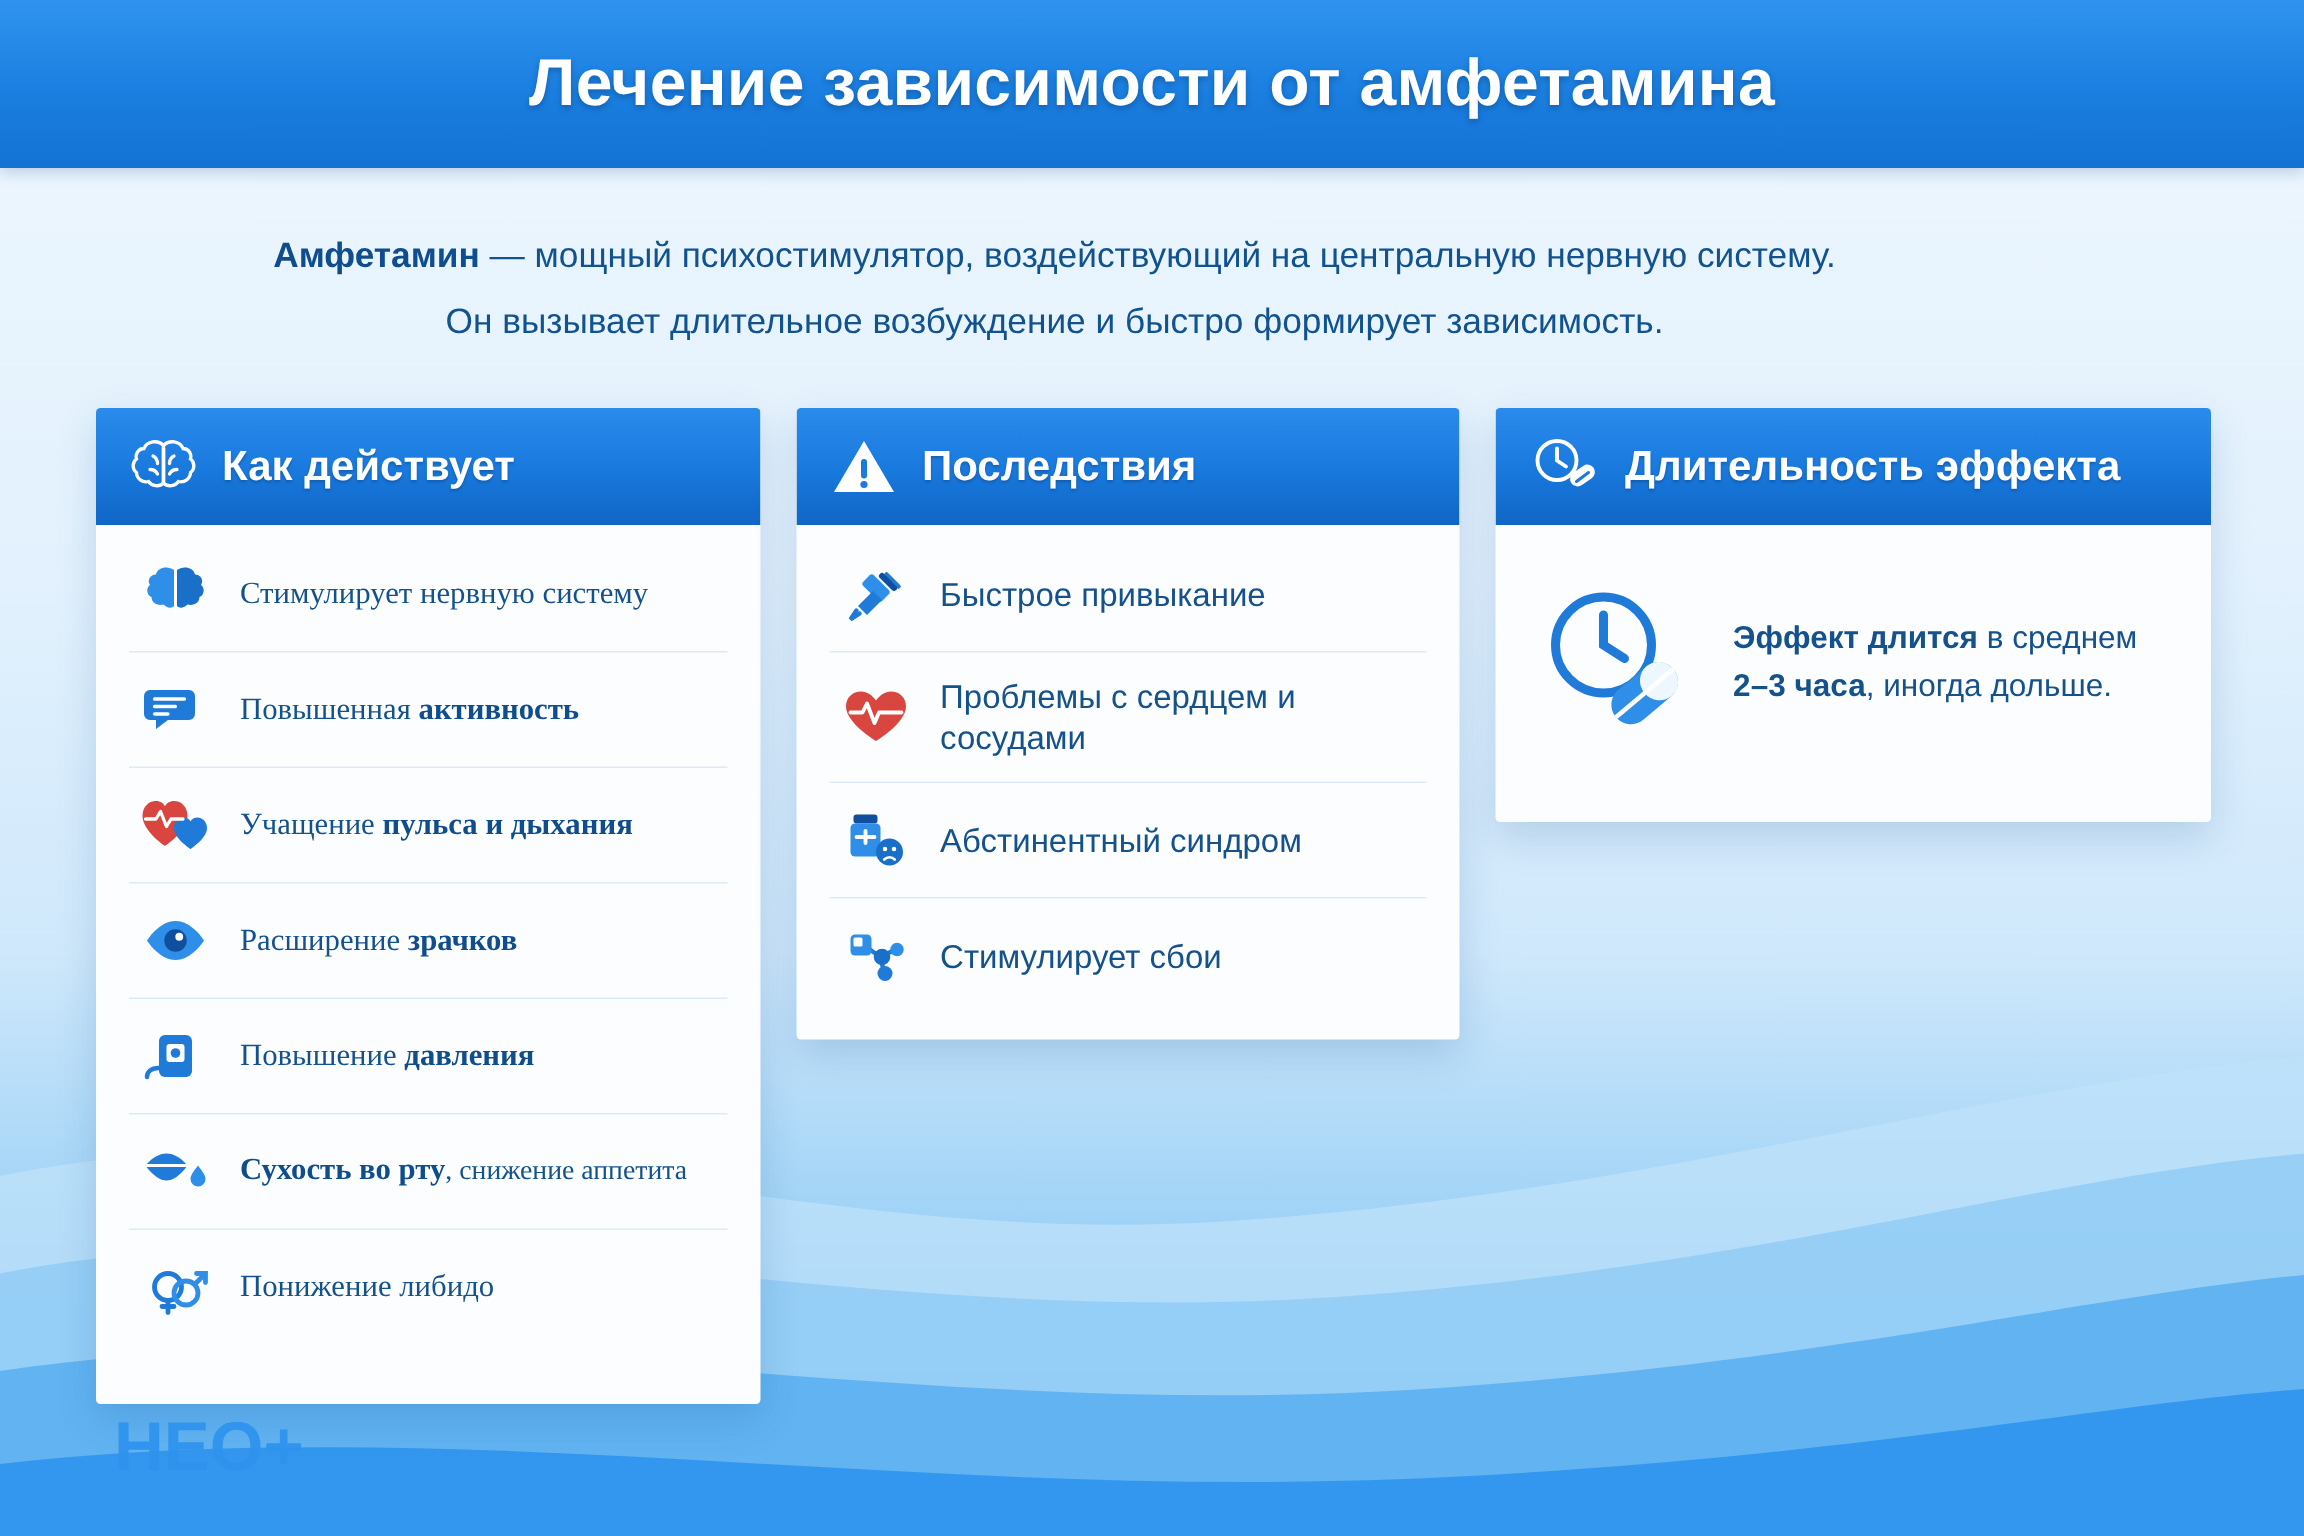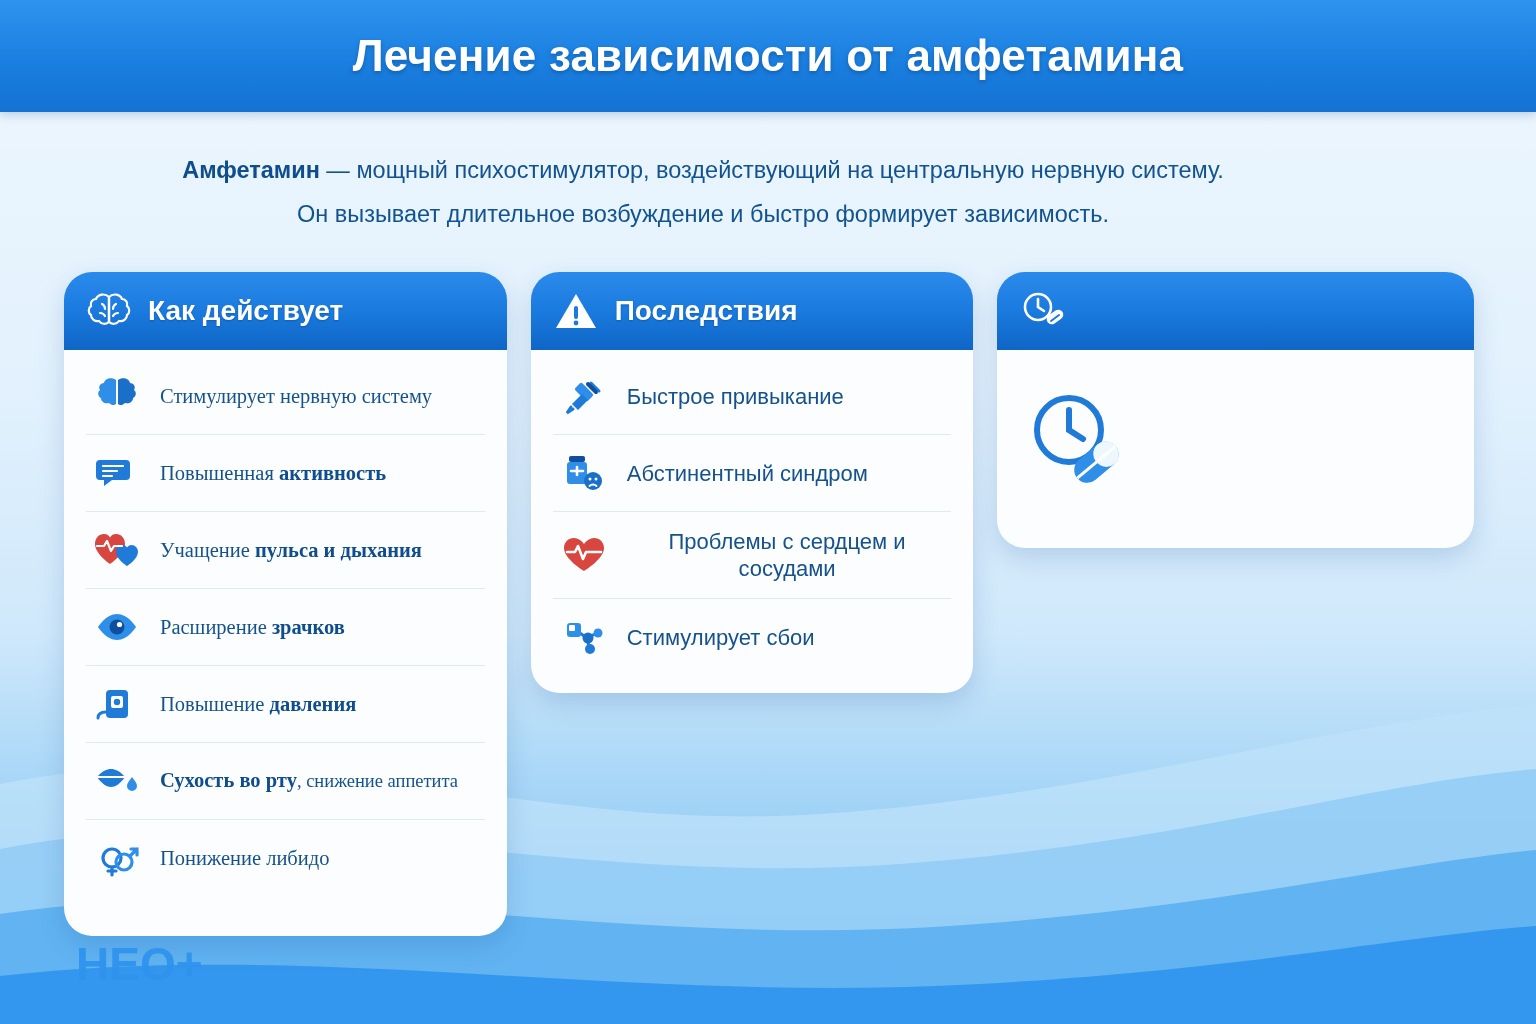--- a/index.html
+++ b/index.html
@@ -72,24 +72,23 @@
     position: absolute;
     top: 272px;
     left: 64px;
     width: 1410px;
     display: flex;
     gap: 24px;
     align-items: flex-start;
   }
   .card {
     background: #fbfdff;
-    border-radius: 28px;
+    border-radius: 3px;
     box-shadow: 0 10px 26px rgba(20, 80, 150, .18);
     overflow: hidden;
-    text-align: center;
   }
   .card.c1 { width: 444px; }
   .card.c2 { width: 444px; }
   .card.c3 { width: 478px; }
 
   .card-head {
     height: 78px;
     background: linear-gradient(180deg, #2a8bec 0%, #1a7ade 50%, #0f66c6 100%);
     display: flex;
     align-items: center;
@@ -303,41 +302,41 @@
             <rect x="14" y="12" width="18" height="10" rx="2" transform="rotate(45 23 17)" fill="#2f8fe8"></rect>
             <path d="M11 29l10-10 6 6-10 10z" fill="#1f7ad8"></path>
             <path d="M27 9l8 8" stroke="#0f4f9e" stroke-width="4" stroke-linecap="round"></path>
           </svg>
         </span>
         <span class="rtext">Быстрое привыкание</span>
       </div>
 
       <div class="row">
         <span class="ricon">
+          <svg width="46" height="40" viewBox="0 0 46 40">
+            <path d="M23 36S3 24 3 13C3 7 7.5 3 13 3c4 0 7.5 2.5 10 6 2.5-3.5 6-6 10-6 5.5 0 10 4 10 10 0 11-20 23-20 23z" fill="#d9453f"></path>
+            <path d="M6 17h8l3-6 5 13 3-7h15" stroke="#ffffff" stroke-width="2.6" fill="none" stroke-linecap="round" stroke-linejoin="round"></path>
+          </svg>
+        </span>
+        <span class="rtext">Проблемы с сердцем и сосудами</span>
+      </div>
+
+      <div class="row">
+        <span class="ricon">
           <svg width="46" height="42" viewBox="0 0 46 42">
             <rect x="8" y="4" width="16" height="6" rx="2" fill="#0f4f9e"></rect>
             <rect x="6" y="10" width="20" height="22" rx="3" fill="#2f8fe8"></rect>
             <path d="M10 19h12M16 15v8" stroke="#ffffff" stroke-width="2.6" stroke-linecap="round"></path>
             <circle cx="32" cy="29" r="9" fill="#1a6fc9"></circle>
             <circle cx="29" cy="27" r="1.5" fill="#ffffff"></circle>
             <circle cx="35" cy="27" r="1.5" fill="#ffffff"></circle>
             <path d="M28.5 34c2-2 5-2 7 0" stroke="#ffffff" stroke-width="1.8" fill="none" stroke-linecap="round"></path>
           </svg>
         </span>
         <span class="rtext">Абстинентный синдром</span>
-      </div>
-
-      <div class="row">
-        <span class="ricon">
-          <svg width="46" height="40" viewBox="0 0 46 40">
-            <path d="M23 36S3 24 3 13C3 7 7.5 3 13 3c4 0 7.5 2.5 10 6 2.5-3.5 6-6 10-6 5.5 0 10 4 10 10 0 11-20 23-20 23z" fill="#d9453f"></path>
-            <path d="M6 17h8l3-6 5 13 3-7h15" stroke="#ffffff" stroke-width="2.6" fill="none" stroke-linecap="round" stroke-linejoin="round"></path>
-          </svg>
-        </span>
-        <span class="rtext">Проблемы с сердцем и сосудами</span>
       </div>
 
       <div class="row">
         <span class="ricon">
           <svg width="46" height="40" viewBox="0 0 46 40">
             <g stroke="#1f7ad8" stroke-width="3" fill="none">
               <path d="M16 14l10 7M26 21l8-4M26 21l2 9"></path>
             </g>
             <rect x="6" y="6" width="14" height="14" rx="3" fill="#2f8fe8"></rect>
             <rect x="8" y="8" width="6" height="6" rx="1" fill="#ffffff"></rect>
@@ -355,33 +354,38 @@
   <div class="card c3">
     <div class="card-head">
       <span class="hicon">
         <svg width="48" height="42" viewBox="0 0 48 42">
           <circle cx="19" cy="17" r="13" fill="none" stroke="#ffffff" stroke-width="2.6"></circle>
           <path d="M19 9v8l6 4" stroke="#ffffff" stroke-width="2.6" fill="none" stroke-linecap="round"></path>
           <rect x="27" y="22" width="18" height="10" rx="5" transform="rotate(-35 36 27)" fill="#ffffff"></rect>
           <path d="M32 31l8-6" stroke="#1a7ade" stroke-width="2" stroke-linecap="round"></path>
         </svg>
       </span>
+      <span class="title">Длительность эффекта</span>
     </div>
     <div class="c3-body">
       <span class="hicon">
         <svg width="110" height="104" viewBox="0 0 110 104">
           <circle cx="46" cy="40" r="32" fill="none" stroke="#1f7ad8" stroke-width="6"></circle>
           <path d="M46 20v20l14 9" stroke="#1f7ad8" stroke-width="6" fill="none" stroke-linecap="round"></path>
           <g transform="rotate(-40 72 72)">
             <rect x="48" y="60" width="50" height="26" rx="13" fill="#2f8fe8"></rect>
             <path d="M48 73h50" stroke="#ffffff" stroke-width="3"></path>
             <rect x="73" y="60" width="25" height="26" rx="13" fill="#ffffff" opacity=".92"></rect>
           </g>
         </svg>
       </span>
+      <span class="c3-text">
+        <b>Эффект длится</b><span> в среднем</span><br>
+        <b>2–3 часа</b><span>, иногда дольше.</span>
+      </span>
     </div>
   </div>
 
 </div>
 
 <div class="logo">
   <svg width="190" height="56" viewBox="0 0 190 56">
     <text x="0" y="42" font-family="Liberation Sans, sans-serif" font-size="46" font-weight="bold" fill="#2f93ee" opacity="0.95">НЕО+</text>
   </svg>
 </div>

